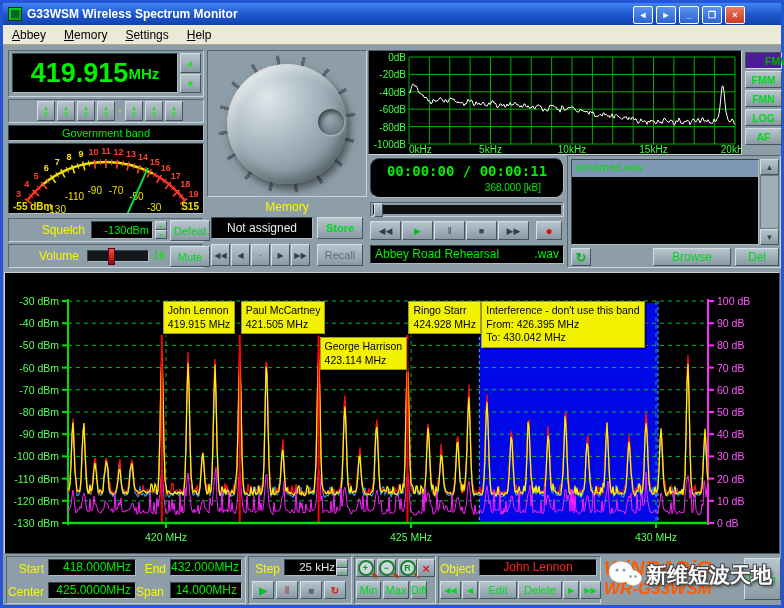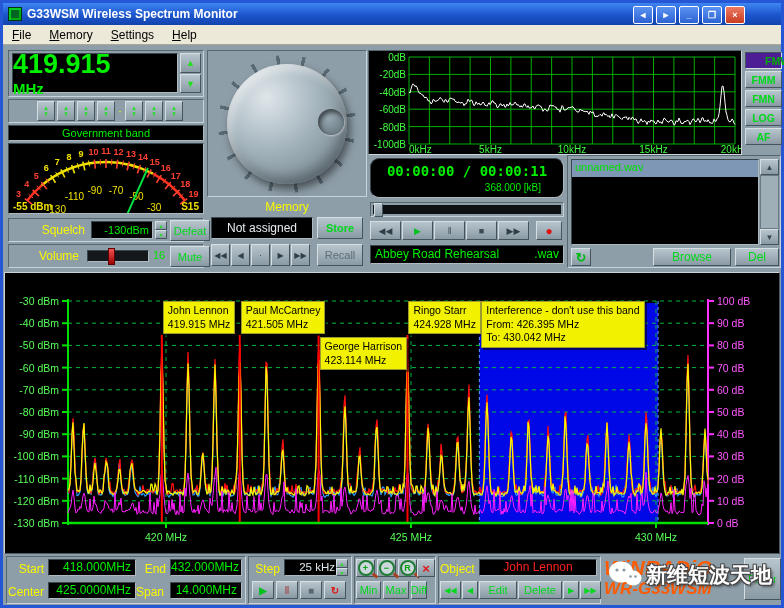--- a/index.html
+++ b/index.html
@@ -51,29 +51,29 @@
   <span style="margin-left:20px">G33WSM Wireless Spectrum Monitor</span>
   <div class="abs" id="winbtns" style="right:36px;top:3px;display:flex;gap:3px;">
       <div class="winbtn">◄</div>
       <div class="winbtn">►</div>
       <div class="winbtn">_</div>
       <div class="winbtn">❐</div>
       <div class="winbtn close">×</div>
     </div>
 </div>
 <div class="abs menubar" id="menubar">
-    <div class="menu-item">File</div>
+    <div class="menu-item">Abbey</div>
     <div class="menu-item">Memory</div>
     <div class="menu-item">Settings</div>
     <div class="menu-item">Help</div>
   </div>
 <div class="abs panel" style="left:3px;top:45px;right:3px;bottom:3px;"></div>
 
 <div class="abs grp" style="left:8px;top:50px;width:196px;height:47px;">
-  <div class="abs lcd" style="left:3px;top:2px;width:166px;height:40px;display:flex;justify-content:center;gap:0;flex-direction:column;">
+  <div class="abs lcd" style="left:3px;top:2px;width:166px;height:40px;display:flex;align-items:center;justify-content:center;gap:0;">
     <span style="font-size:27px;font-weight:bold;">419.915</span>
     <span style="font-size:15px;font-weight:bold;">MHz</span>
   </div>
   <div class="abs btn" style="left:171px;top:2px;width:21px;height:20px;color:#20e020;font-size:9px;">
       <span>▲</span>
     </div>
   <div class="abs btn" style="left:171px;top:23px;width:21px;height:19px;color:#20e020;font-size:9px;">
       <span>▼</span>
     </div>
 </div>

